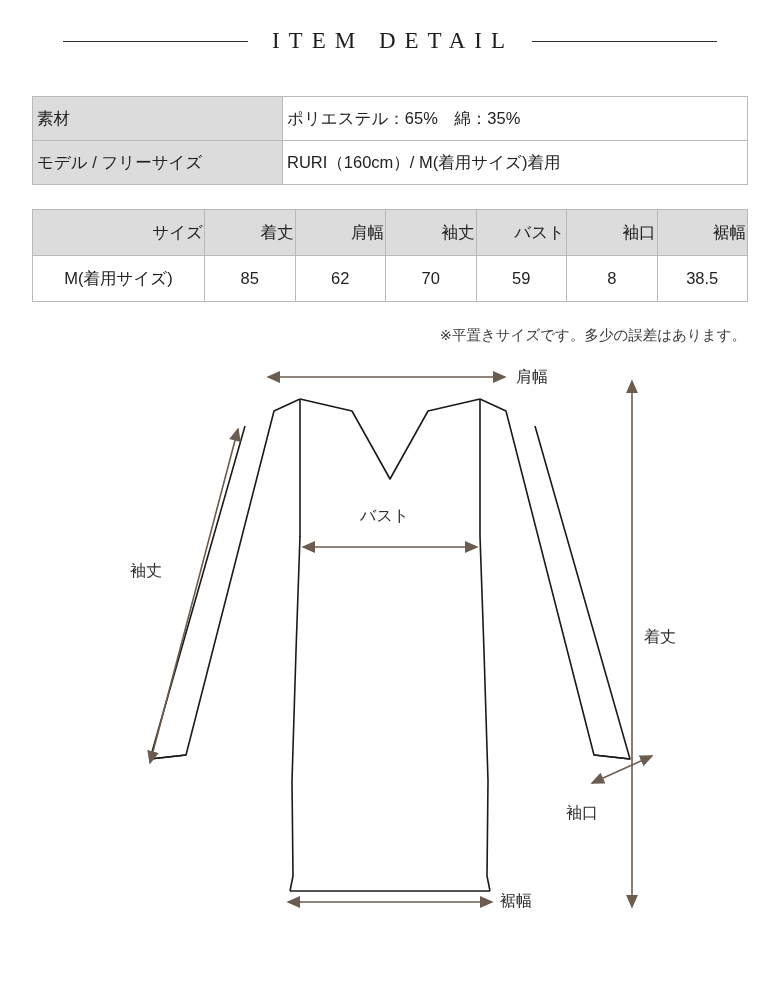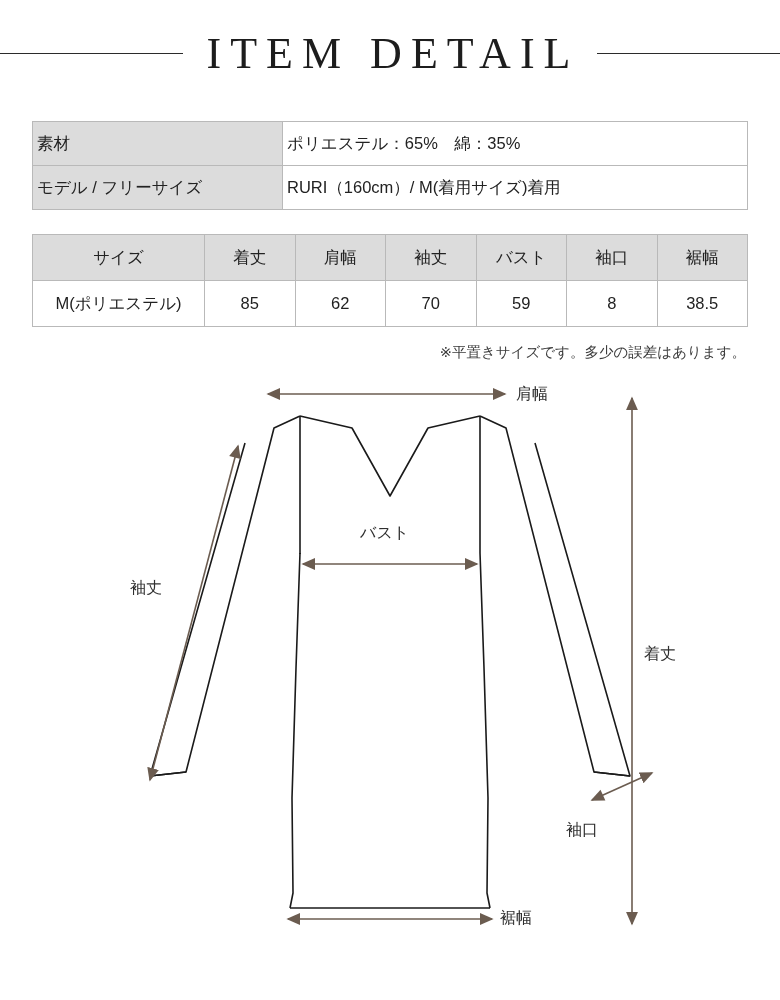--- a/index.html
+++ b/index.html
@@ -28,21 +28,21 @@
     padding-top: 28px;
     padding-bottom: 6px;
   }
   .rule {
     height: 1px;
     background: #2b2b2b;
     width: 185px;
   }
   .title {
     font-family: "Liberation Serif", "DejaVu Serif", serif;
-    font-size: 44px;
+    font-size: 23px;
     letter-spacing: 9px;
     color: #1d1d1d;
     white-space: nowrap;
     padding-left: 6px;
     text-align: right;
   }
 
   
   .tbl-wrap { padding: 0 32px; }
 
@@ -72,26 +72,26 @@
     table-layout: fixed;
   }
   table.sizes th, table.sizes td {
     border: 1px solid #b9b9b9;
     font-size: 16.5px;
     font-weight: normal;
     text-align: center;
     height: 46px;
     color: #222;
   }
-  table.sizes thead th { background: #dcdcdc; }
+  table.sizes thead th { background: #dcdcdc; text-align: right; }
   table.sizes .col-first { width: 172px; }
 
   .note {
     width: 716px;
-    margin: 16px auto 0 auto;
+    margin: 24px auto 0 auto;
     text-align: right;
     font-size: 14.5px;
     color: #3a3a3a;
     padding-right: 2px;
   }
 
   
   .diagram {
     position: relative;
     width: 780px;
@@ -138,21 +138,21 @@
           <th>着丈</th>
           <th>肩幅</th>
           <th>袖丈</th>
           <th>バスト</th>
           <th>袖口</th>
           <th>裾幅</th>
         </tr>
       </thead>
       <tbody>
         <tr>
-          <td class="col-first">M(ポリエステル)</td>
+          <td class="col-first">M(着用サイズ)</td>
           <td>85</td>
           <td>62</td>
           <td>70</td>
           <td>59</td>
           <td>8</td>
           <td>38.5</td>
         </tr>
       </tbody>
     </table>
 

